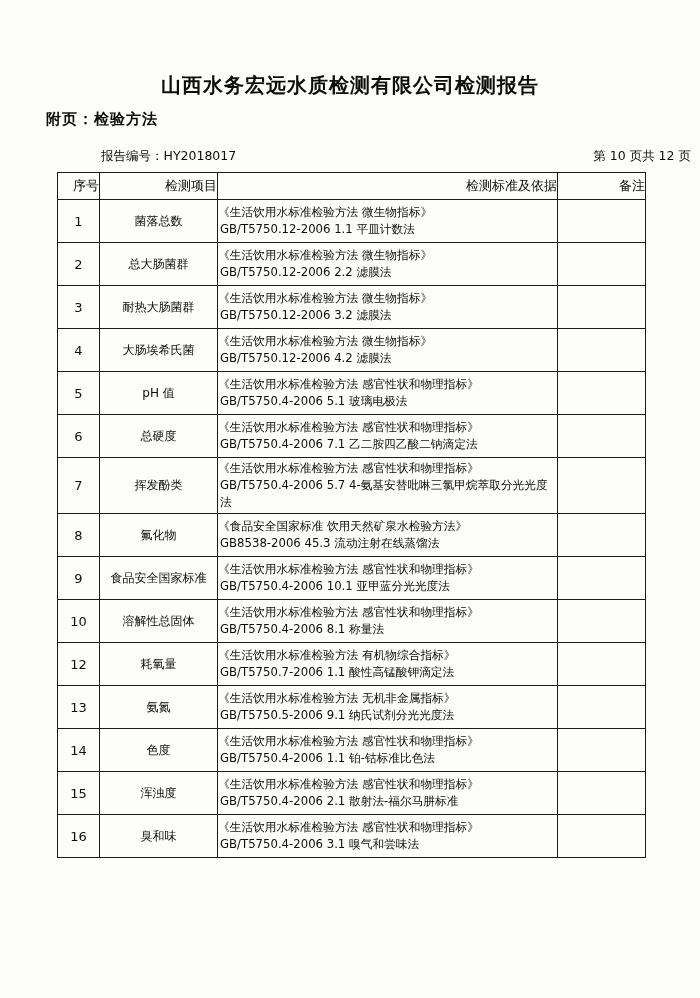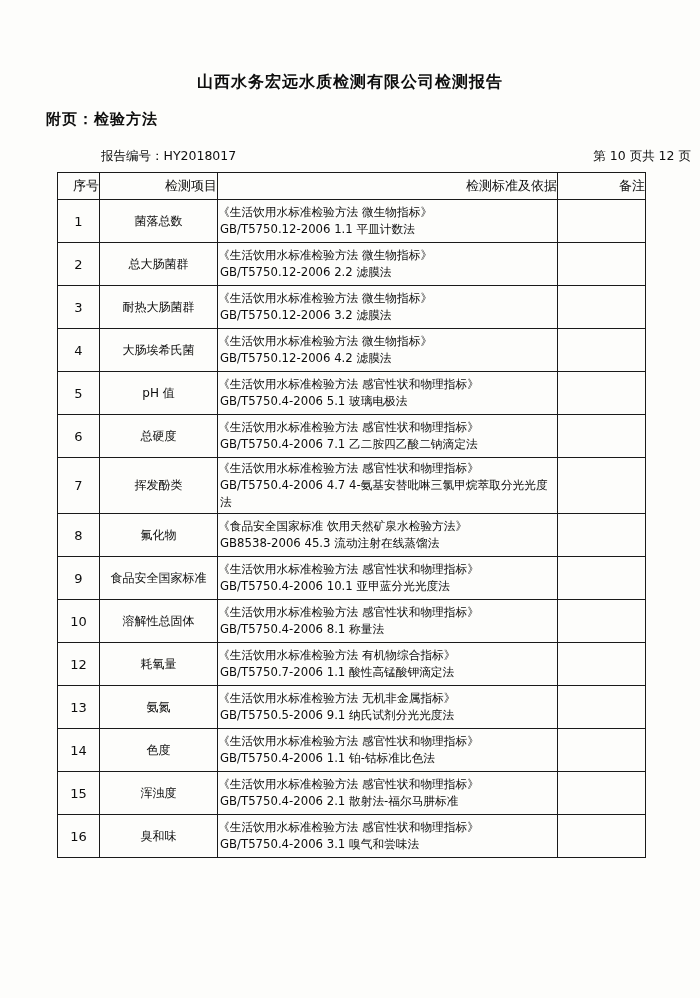--- a/index.html
+++ b/index.html
@@ -21,21 +21,21 @@
     width: 700px;
     height: 998px;
     background: #fdfdfb;
   }
   .doc-title {
     position: absolute;
     top: 72px;
     left: 0;
     width: 700px;
     text-align: center;
-    font-size: 16px;
+    font-size: 20px;
     font-weight: bold;
     letter-spacing: 1px;
     font-family: "DejaVu Sans", "Liberation Sans", sans-serif;
   }
   .subtitle {
     position: absolute;
     top: 110px;
     left: 46px;
     font-size: 15px;
     font-weight: bold;
@@ -193,21 +193,21 @@
           <span class="std-line1">《生活饮用水标准检验方法 感官性状和物理指标》</span>
           <span class="std-line2">GB/T5750.4-2006   7.1 乙二胺四乙酸二钠滴定法</span>
         </td>
         <td class="cell-note"></td>
       </tr>
       <tr style="height:56px">
         <td class="cell-no">7</td>
         <td class="cell-item">挥发酚类</td>
         <td class="cell-std">
           <span class="std-line1">《生活饮用水标准检验方法 感官性状和物理指标》</span>
-          <span class="std-line2" style="white-space:normal">GB/T5750.4-2006   4.7 4-氨基安替吡啉三氯甲烷萃取分光光度法</span>
+          <span class="std-line2" style="white-space:normal">GB/T5750.4-2006   5.7 4-氨基安替吡啉三氯甲烷萃取分光光度法</span>
         </td>
         <td class="cell-note"></td>
       </tr>
       <tr>
         <td class="cell-no">8</td>
         <td class="cell-item">氟化物</td>
         <td class="cell-std">
           <span class="std-line1">《食品安全国家标准 饮用天然矿泉水检验方法》</span>
           <span class="std-line2">GB8538-2006  45.3 流动注射在线蒸馏法</span>
         </td>

